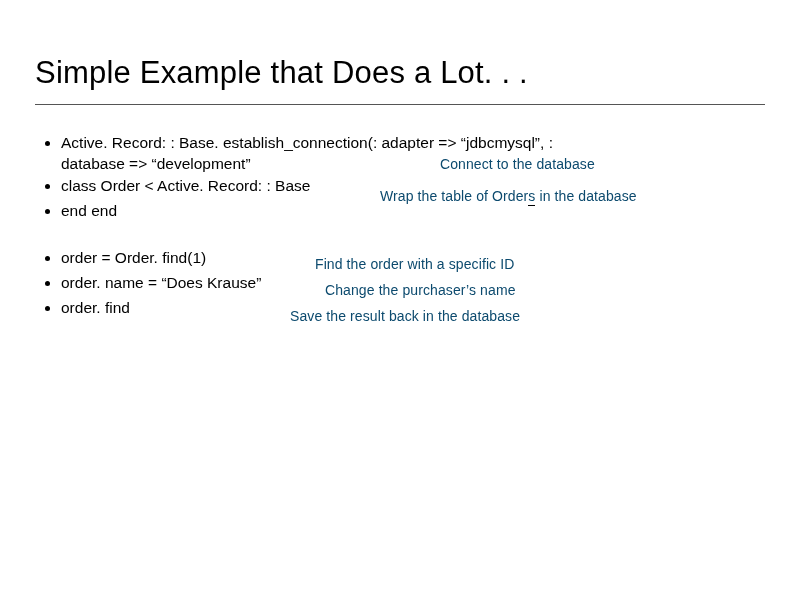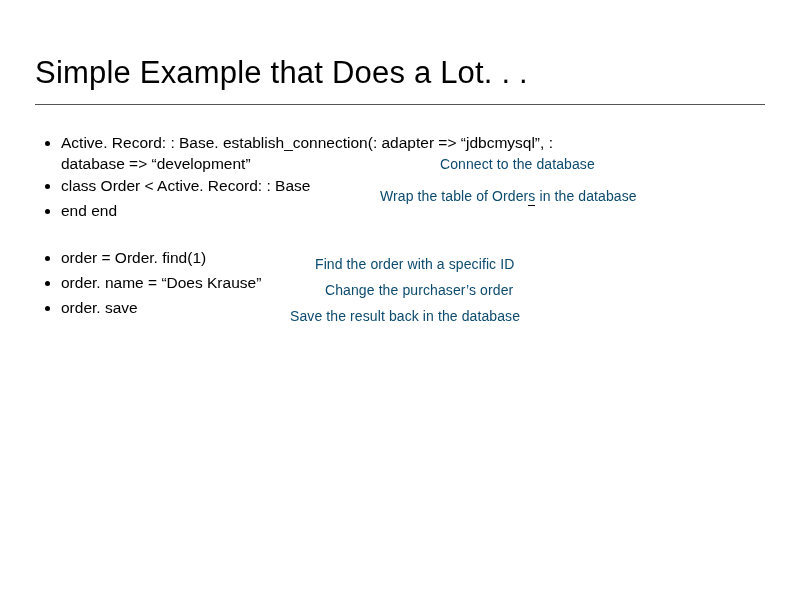--- a/index.html
+++ b/index.html
@@ -57,26 +57,26 @@
     <li style="max-width:560px;margin-bottom:1px;">Active. Record: : Base. establish_connection(: adapter =&gt; “jdbcmysql”, : database =&gt; “development”</li>
     <li class="tight">class Order &lt; Active. Record: : Base</li>
     <li class="tight">end end</li>
   </ul>
 
   <div class="gap"></div>
 
   <ul class="bullets">
     <li class="tight">order = Order. find(1)</li>
     <li class="tight">order. name = “Does Krause”</li>
-    <li class="tight">order. save</li>
+    <li class="tight">order. find</li>
   </ul>
 
   <div class="annot" style="left:405px; top:23px;">Connect to the database</div>
 
   <div class="annot" style="left:280px; top:123px;">Find the order with a specific ID</div>
 
   <div class="annot orders" style="left:345px; top:55px;">
     <span>Wrap the table of Order</span><span class="underline-s">s</span><span> in the database</span>
   </div>
-  <div class="annot" style="left:290px; top:149px;">Change the purchaser’s order</div>
+  <div class="annot" style="left:290px; top:149px;">Change the purchaser’s name</div>
   <div class="annot" style="left:255px; top:175px;">Save the result back in the database</div>
 
 </div>
 
 </body></html>

